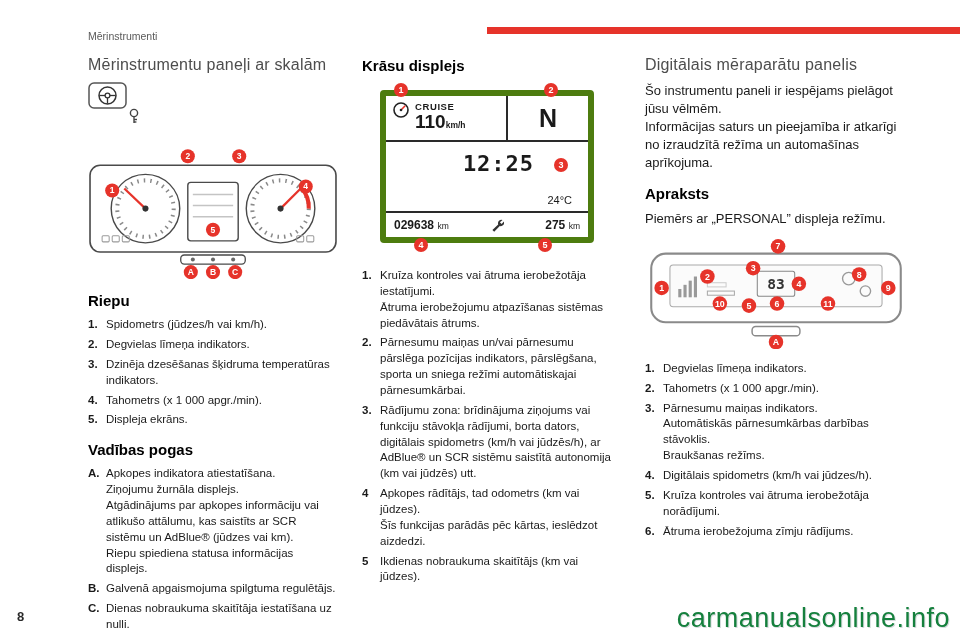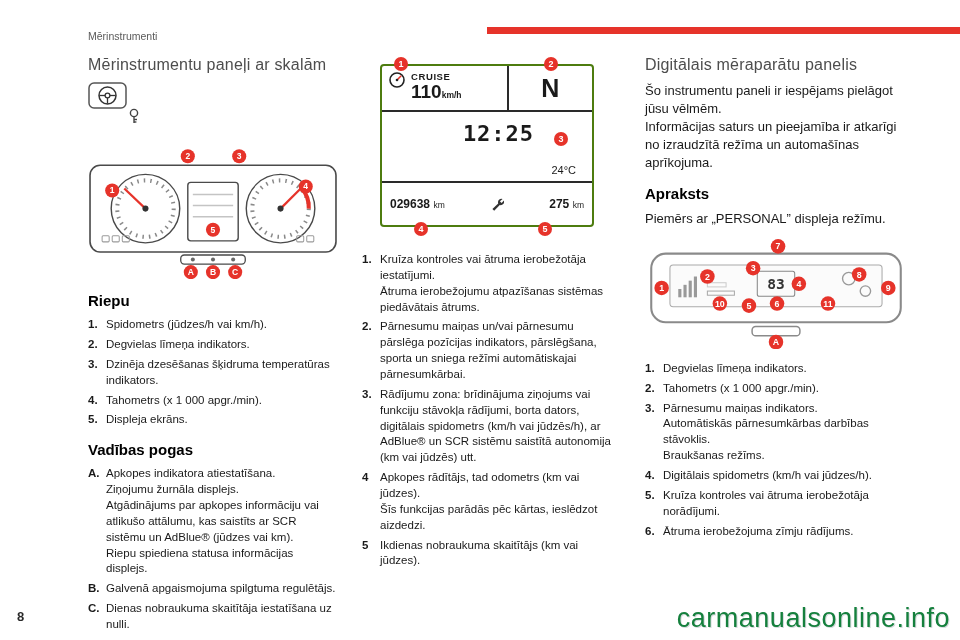--- a/index.html
+++ b/index.html
@@ -27,31 +27,31 @@
     background:#e6332a; color:#fff; font-size:9px; font-weight:bold;
     display:inline-flex; align-items:center; justify-content:center; z-index:3;
   }
   
   .co { font:bold 8.5px "Liberation Sans", sans-serif; fill:#fff; text-anchor:middle; }
   .figsvg { width:100%; height:auto; display:block; }
   
   .applicability { margin:2px 0 4px; }
   
   .display-wrap { position:relative; width:214px; margin:0 auto 14px; padding:8px 0 11px; }
-  .cdisplay { border:2px solid #4d7c0f; border-radius:4px; background:#fff; }
+  .cdisplay { border:6px solid #4d7c0f; border-radius:4px; background:#fff; }
   .cd-top { display:flex; height:46px; border-bottom:2px solid #2a2a2a; }
   .cd-cruise { flex:1.35; display:flex; gap:5px; padding:5px 6px 0; border-right:2px solid #2a2a2a; }
   .cruise-label { font-size:9.5px; font-weight:bold; letter-spacing:.6px; }
   .cruise-speed { font-size:19px; font-weight:bold; line-height:1.1; }
   .cruise-speed .unit { font-size:8.5px; font-weight:bold; }
   .cd-gear { flex:1; display:flex; align-items:center; justify-content:center; font-size:25px; font-weight:bold; }
   .cd-mid { height:69px; position:relative;padding-left:23px; }
   .cd-clock { text-align:center; font-family:"DejaVu Sans Mono", monospace; font-weight:bold; font-size:22px; letter-spacing:1px; padding-top:9px; }
   .cd-temp { position:absolute; right:16px; bottom:5px; font-size:11px; }
-  .cd-bottom { border-top:2px solid #2a2a2a; height:44px; display:flex; align-items:center; justify-content:space-between; padding:0 8px; }
+  .cd-bottom { border-top:2px solid #2a2a2a; height:26px; display:flex; align-items:center; justify-content:space-between; padding:0 8px; }
   .cd-odo, .cd-trip { font-size:12px; font-weight:bold; }
   .cd-odo .unit, .cd-trip .unit { font-size:8.5px; font-weight:normal; }
   
   .pos1 { top:1px; left:14px; }
   .pos2 { top:1px; right:36px; }
   .pos3 { top:76px; right:26px; }
   .pos4 { bottom:2px; left:34px; }
   .pos5 { bottom:2px; right:42px; }
   .pagenum { position:absolute; left:17px; bottom:16px; font-size:13px; font-weight:bold; color:#2a2a2a; }
   .watermark {
@@ -183,20 +183,21 @@
       <span class="num">B.</span>
       <span class="txt">Galvenā apgaismojuma spilgtuma regulētājs.</span>
     </div>
   <div class="li">
       <span class="num">C.</span>
       <span class="txt">Dienas nobraukuma skaitītāja iestatīšana uz nulli.</span>
     </div>
 </div>
 
 <div class="col col-mid">
+  <div class="heading first">Krāsu displejs</div>
 
   <div class="display-wrap">
     <span class="badge pos1">1</span>
     <span class="badge pos2">2</span>
     <span class="badge pos3">3</span>
     <span class="badge pos4">4</span>
     <span class="badge pos5">5</span>
     <div class="cdisplay">
       <div class="cd-top">
         <div class="cd-cruise">

